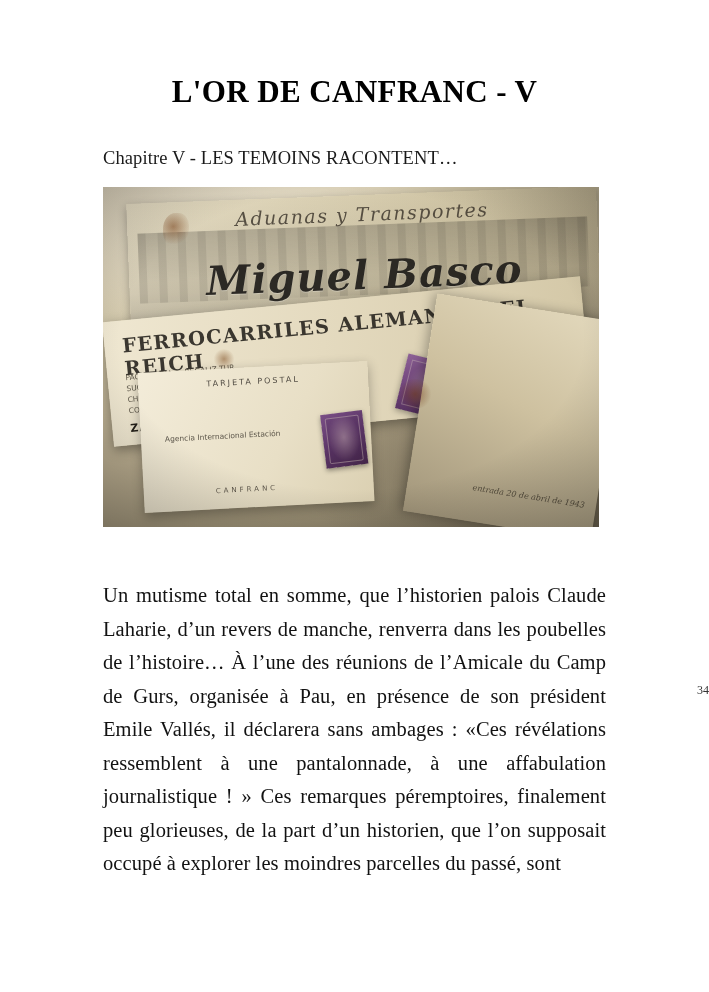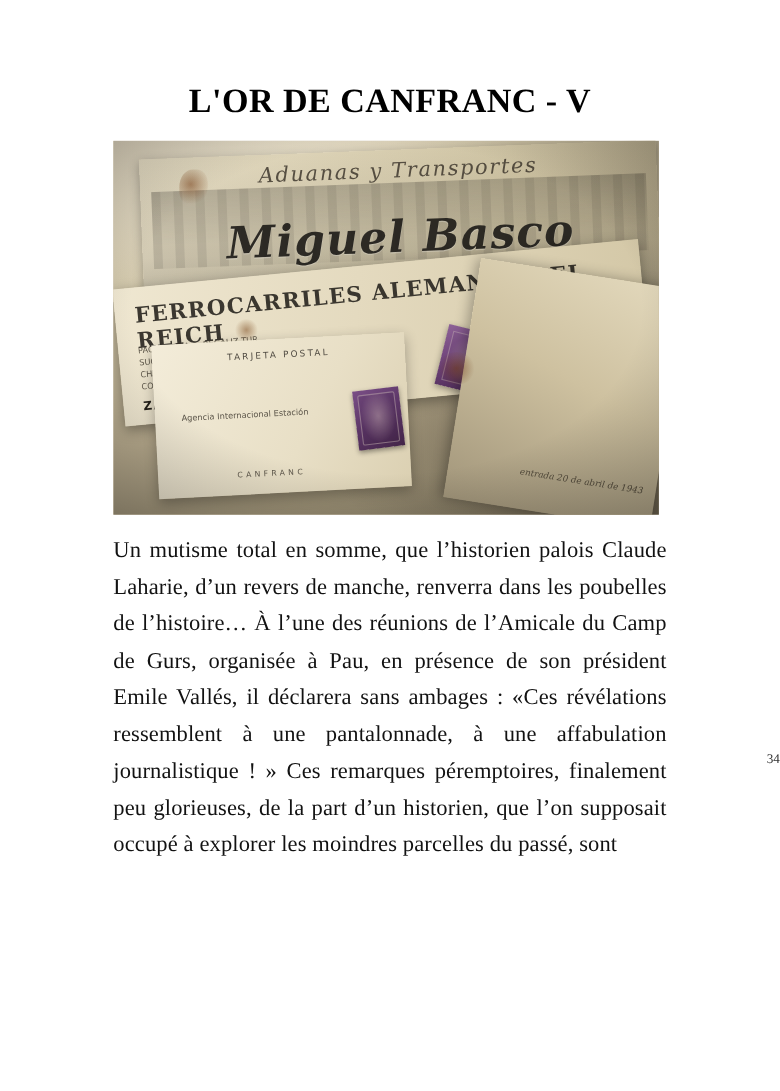--- a/index.html
+++ b/index.html
@@ -250,21 +250,21 @@
     transform: rotate(9deg);
     white-space: nowrap;
   }
   .vignette {
     position: absolute; inset: 0;
     background: radial-gradient(ellipse 85% 80% at 50% 45%, rgba(0,0,0,0) 55%, rgba(0,0,0,0.35) 100%);
     pointer-events: none;
   }
   .body-text {
     margin: 0;
-    padding-top: 16px;
+    padding-top: 52px;
     font-size: 20.5px;
     line-height: 33.5px;
     text-align: justify;
     color: #121212;
     letter-spacing: 0.1px;
   }
   .page-number {
     position: absolute;
     left: 0; right: 0;
     bottom: 38px;
@@ -273,20 +273,21 @@
     color: #333333;
   }
 </style>
 </head>
 <body>
 
 <div class="page">
 
   <h1 class="doc-title">L'OR DE CANFRANC - V</h1>
 
+  <p class="chapter-line">Chapitre V - LES TEMOINS RACONTENT…</p>
 
   <div class="figure">
     <div class="photo"></div>
 
     <div class="doc-top">
       <div class="train-band"></div>
       <div class="hdr-script">Aduanas y Transportes</div>
       <div class="hdr-brand">Miguel Basco</div>
       <div class="hdr-sub">FUNDADA EN 1882 — HIJOS DE MIGUEL BASCO</div>
     </div>

